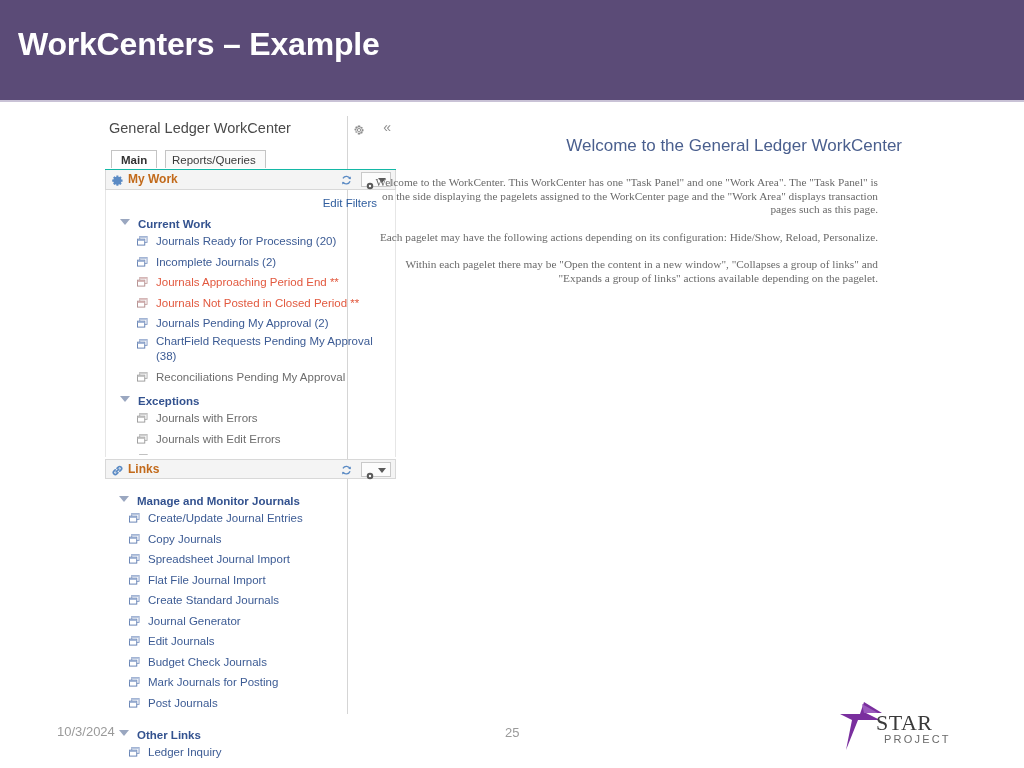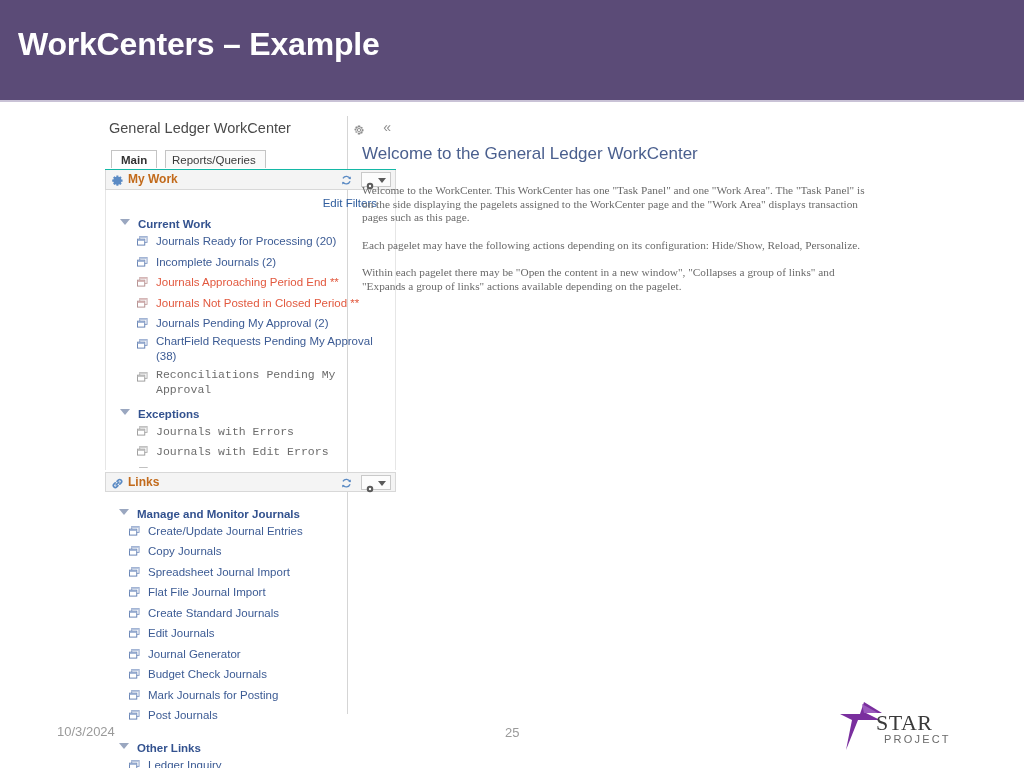--- a/index.html
+++ b/index.html
@@ -246,21 +246,21 @@
   }
   .link-row.wide .link-ico { left: 24px; }
   .link-text {
     font-size: 11.5px;
     color: #3c5b94;
     line-height: 15.5px;
     cursor: pointer;
     display: inline-block;
   }
   .link-text.alert { color: #e2593f; }
-  .link-text.muted { color: #6d6d6d; font-family: Liberation Mono, monospace; }
+  .link-text.muted { color: #6d6d6d; }
 
   
   .clipped {
     position: relative;
     height: 6px;
     overflow: hidden;
     padding-left: 50px;
     margin-top: 2px;
   }
   .clipped .link-ico { top: 1px; }
@@ -276,22 +276,23 @@
   .links-body {
     padding-bottom: 4px;
   }
 
   .pagelet-gap { height: 2px; }
 
   
   .work-area {
     position: absolute;
     left: 362px;
-    top: 42px;
+    top: 34px;
     width: 540px;
+    text-align: right;
   }
   .work-title {
     font-size: 17px;
     color: #4a5f8e;
     margin: 0 0 20px 0;
     font-weight: normal;
     white-space: nowrap;
   }
   .work-para {
     font-size: 11.3px;
@@ -602,30 +603,30 @@
               </svg></span>
           <span class="link-text">Create Standard Journals</span>
         </div>
         <div class="link-row wide">
           <span class="link-ico"><svg viewBox="0 0 12 11" width="11" height="10">
                 <rect x="3" y="0.5" width="8" height="6.5" fill="#ffffff" stroke="#7e96c4" stroke-width="1"></rect>
                 <rect x="3" y="0.5" width="8" height="1.8" fill="#b8c6de"></rect>
                 <rect x="0.5" y="3.5" width="8" height="6.5" fill="#ffffff" stroke="#5f7cb0" stroke-width="1"></rect>
                 <rect x="0.5" y="3.5" width="8" height="1.8" fill="#93a9cf"></rect>
               </svg></span>
+          <span class="link-text">Journal Generator</span>
+        </div>
+        <div class="link-row wide">
+          <span class="link-ico"><svg viewBox="0 0 12 11" width="11" height="10">
+                <rect x="3" y="0.5" width="8" height="6.5" fill="#ffffff" stroke="#7e96c4" stroke-width="1"></rect>
+                <rect x="3" y="0.5" width="8" height="1.8" fill="#b8c6de"></rect>
+                <rect x="0.5" y="3.5" width="8" height="6.5" fill="#ffffff" stroke="#5f7cb0" stroke-width="1"></rect>
+                <rect x="0.5" y="3.5" width="8" height="1.8" fill="#93a9cf"></rect>
+              </svg></span>
           <span class="link-text">Edit Journals</span>
-        </div>
-        <div class="link-row wide">
-          <span class="link-ico"><svg viewBox="0 0 12 11" width="11" height="10">
-                <rect x="3" y="0.5" width="8" height="6.5" fill="#ffffff" stroke="#7e96c4" stroke-width="1"></rect>
-                <rect x="3" y="0.5" width="8" height="1.8" fill="#b8c6de"></rect>
-                <rect x="0.5" y="3.5" width="8" height="6.5" fill="#ffffff" stroke="#5f7cb0" stroke-width="1"></rect>
-                <rect x="0.5" y="3.5" width="8" height="1.8" fill="#93a9cf"></rect>
-              </svg></span>
-          <span class="link-text">Journal Generator</span>
         </div>
         <div class="link-row wide">
           <span class="link-ico"><svg viewBox="0 0 12 11" width="11" height="10">
                 <rect x="3" y="0.5" width="8" height="6.5" fill="#ffffff" stroke="#7e96c4" stroke-width="1"></rect>
                 <rect x="3" y="0.5" width="8" height="1.8" fill="#b8c6de"></rect>
                 <rect x="0.5" y="3.5" width="8" height="6.5" fill="#ffffff" stroke="#5f7cb0" stroke-width="1"></rect>
                 <rect x="0.5" y="3.5" width="8" height="1.8" fill="#93a9cf"></rect>
               </svg></span>
           <span class="link-text">Budget Check Journals</span>
         </div>

